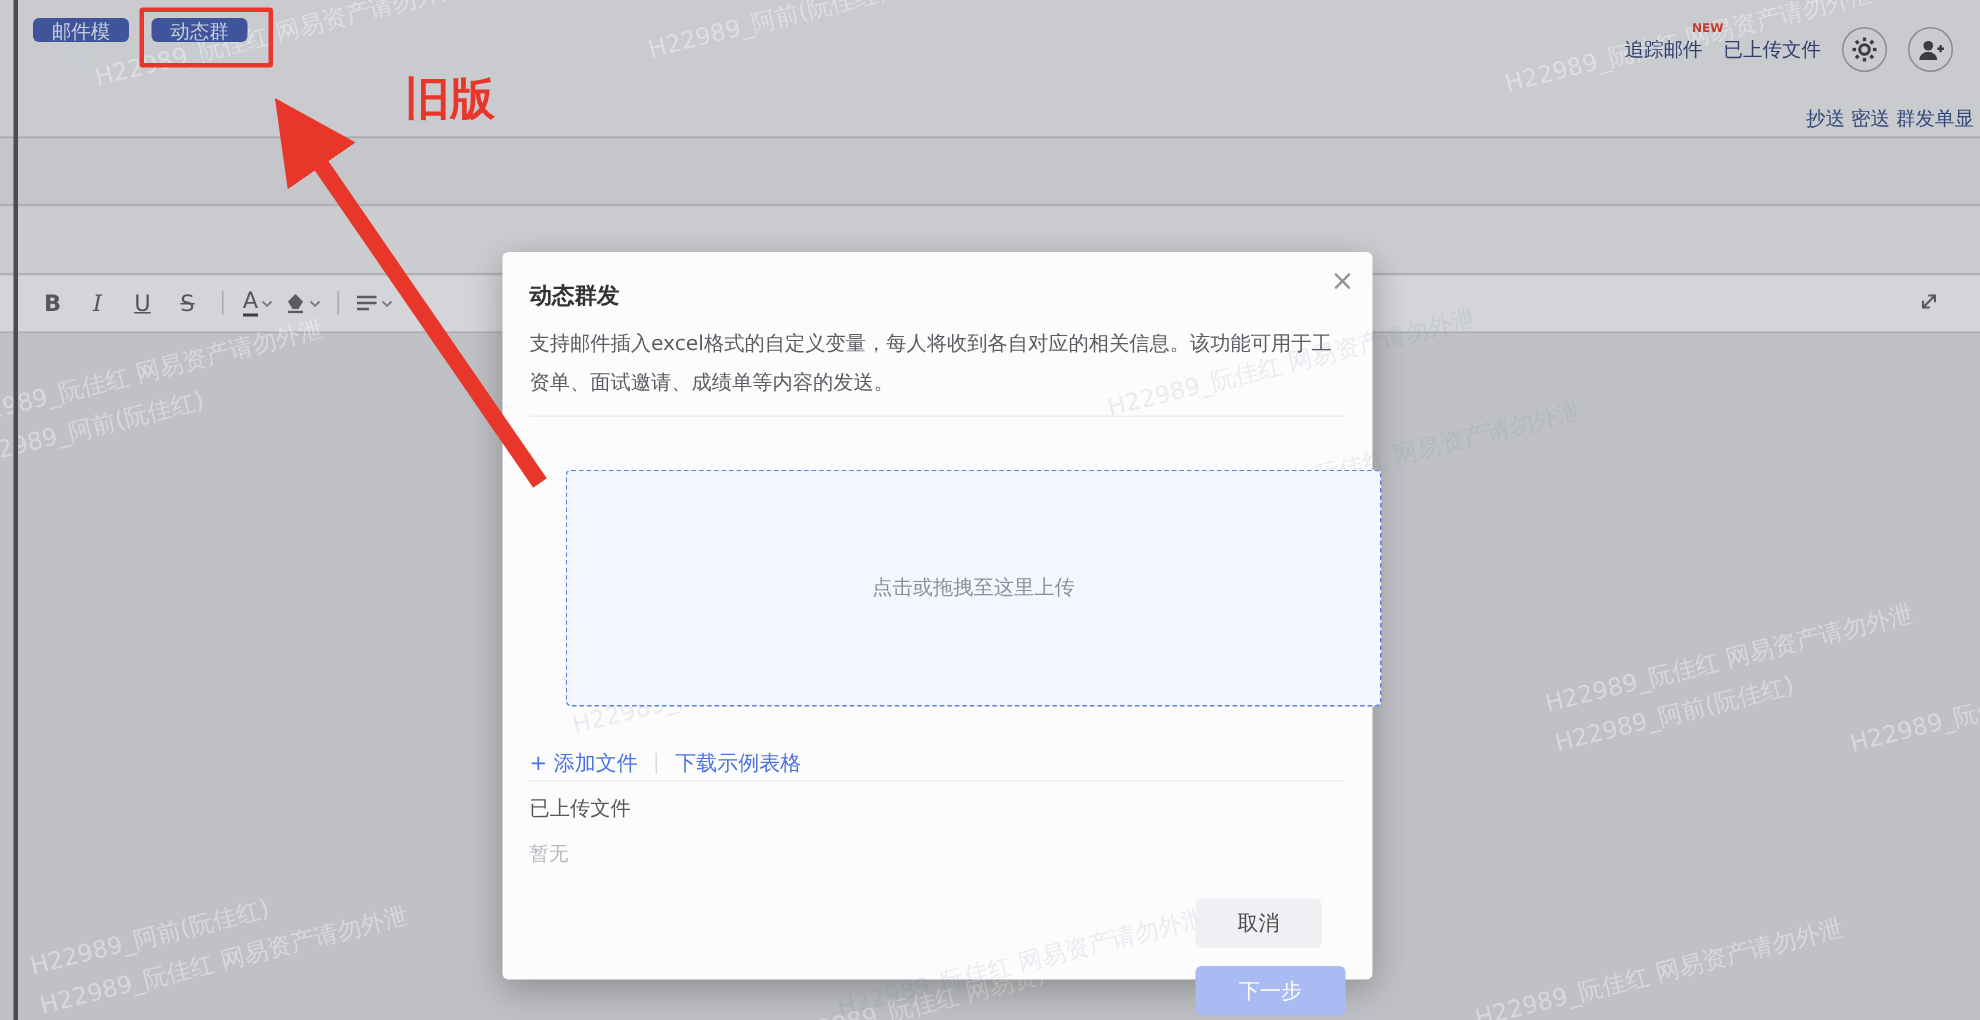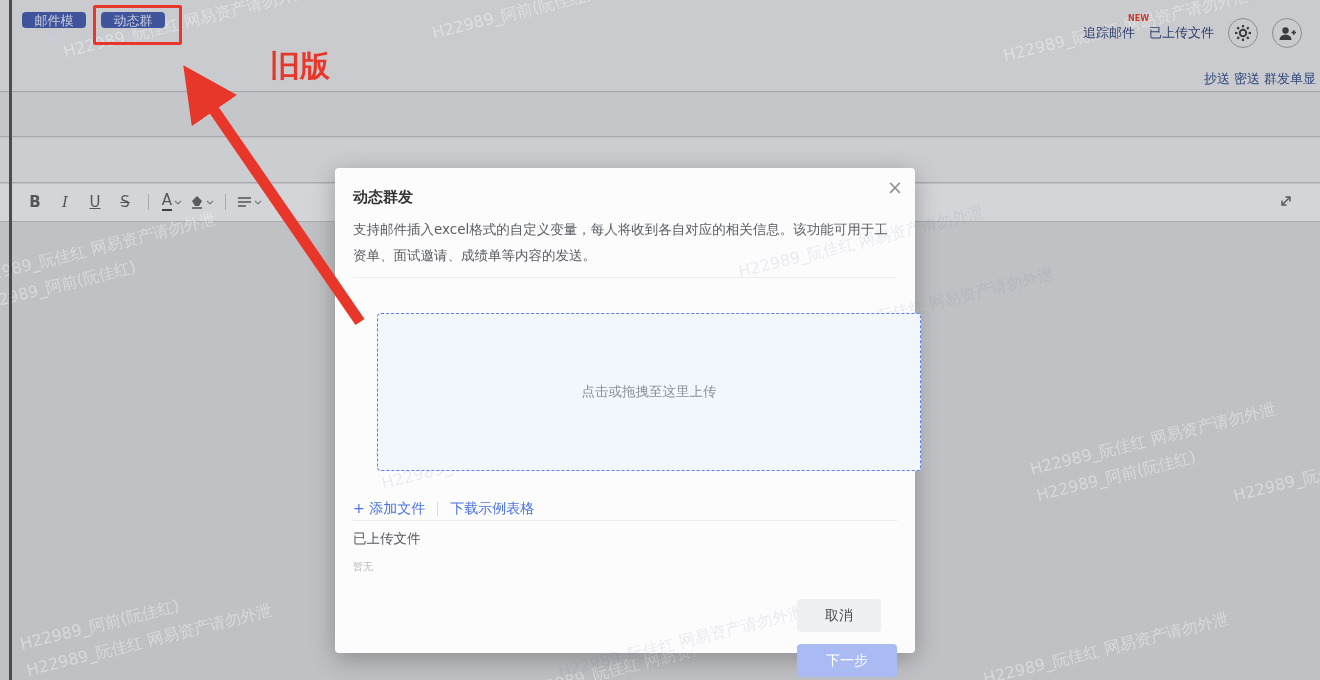--- a/index.html
+++ b/index.html
@@ -75,21 +75,21 @@
                 display:flex; align-items:center; justify-content:center; cursor:pointer;
                 z-index:1;margin-left:24px; }
   .upload-box span { font-size:13.5px; color:#8b9097; }
   .file-links { position:absolute; left:18px; top:316px; display:flex; align-items:center;
                 gap:12px; z-index:1;margin-top:16px; }
   .file-links .lnk { font-size:14px; color:#4a72e0; cursor:pointer; }
   .file-links .vsep { width:1px; height:14px; background:#d8dadd; }
   .modal-div2 { position:absolute; left:18px; top:352px; width:544px; height:1px;
                 background:#ececee; }
   .uploaded-title { position:absolute; left:18px; top:362px; font-size:13.5px; color:#54575c; z-index:1; }
-  .uploaded-empty { position:absolute; left:18px; top:392px; font-size:10px; color:#b4b8bf; z-index:1; }
+  .uploaded-empty { position:absolute; left:18px; top:392px; font-size:13px; color:#b4b8bf; z-index:1; }
   .modal-footer { position:absolute; right:18px; top:431px; display:flex; gap:12px; z-index:1;flex-direction:column; }
   .btn-cancel { width:84px; height:33px; border:none; border-radius:4px; background:#eef0f3;
                 color:#4a4a4a; font-size:14px; font-family:inherit; cursor:pointer; }
   .btn-next { width:100px; height:33px; border:none; border-radius:4px; background:#a9bbf2;
               color:#ffffff; font-size:14px; font-family:inherit; cursor:default; }
 
   
   .anno-box { position:absolute; left:93px; top:5px; width:89px; height:40px;
               border:3px solid #e8372a; border-radius:2px; z-index:10; pointer-events:none; }
   .anno-arrow { position:absolute; left:0; top:0; width:1320px; height:680px; z-index:9;

